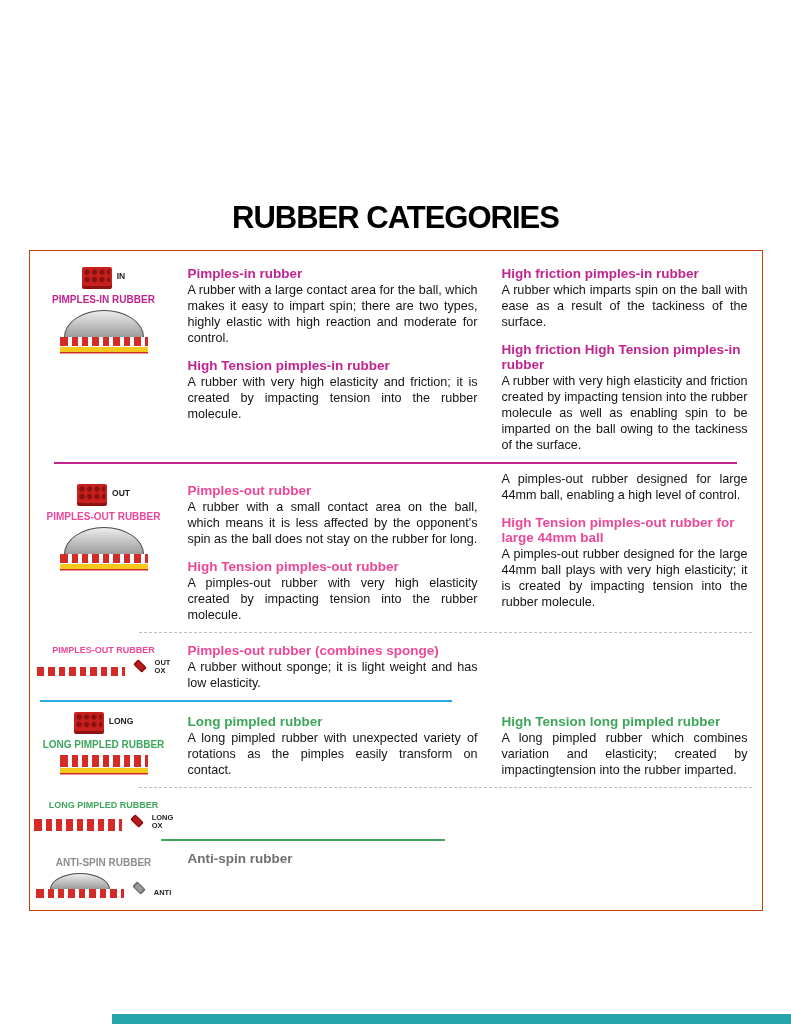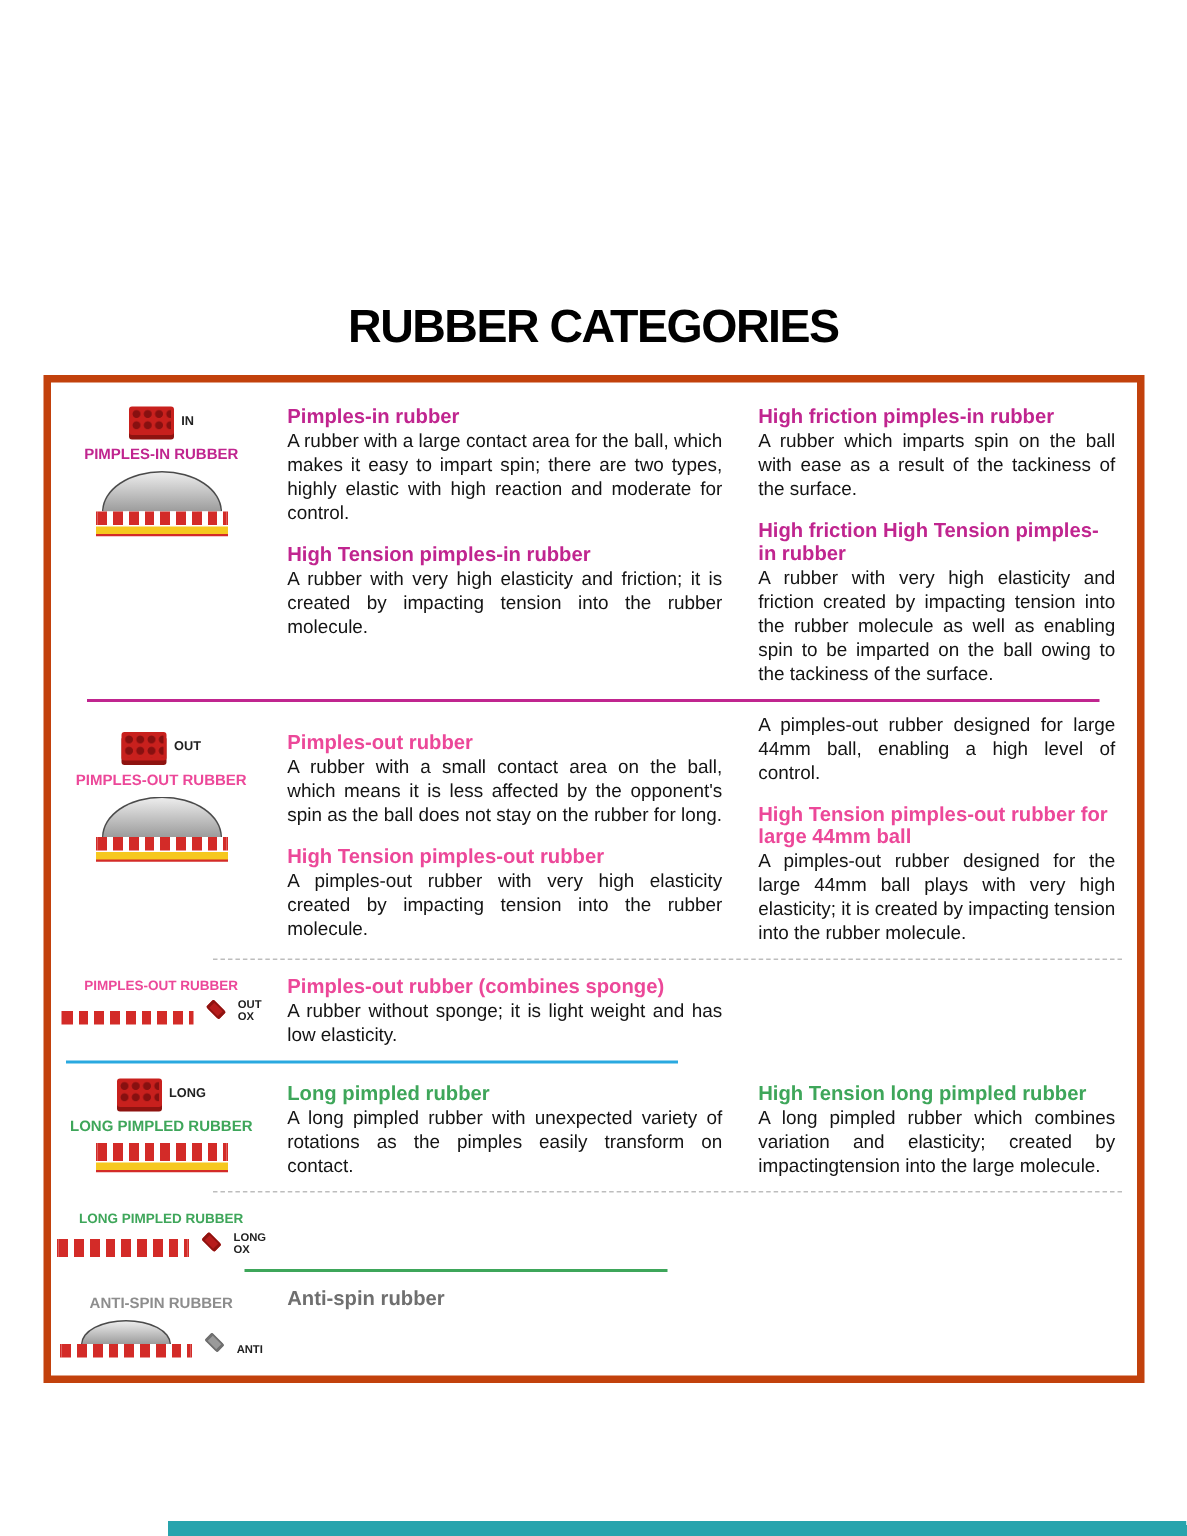--- a/index.html
+++ b/index.html
@@ -6,21 +6,21 @@
   html,body{margin:0;padding:0}
   body{
     width:791px;height:1024px;background:#ffffff;position:relative;overflow:hidden;
     font-family:"Liberation Sans",sans-serif;color:#111;
   }
   .title{
     margin:0;padding-top:200px;text-align:center;
     font-size:31px;font-weight:bold;letter-spacing:-1px;color:#000;
   }
   .box{
-    width:734px;margin:14px auto 0;border:5px solid #c2410c;
+    width:734px;margin:14px auto 0;border:1px solid #c2410c;
     padding:4px 10px 12px;background:#fff;
   }
   .row{display:flex;align-items:flex-start}
   .iconcol{width:128px;flex:none;display:flex;flex-direction:column;align-items:center;padding-top:12px}
   .midcol{width:320px;flex:none;padding:0 10px 0 20px}
   .rightcol{flex:1;padding:0 4px 0 14px}
   .h{font-size:13.5px;margin:11px 0 2px;font-weight:bold}
   .b{font-size:12.6px;line-height:1.27;margin:0;text-align:justify;color:#141414}
   .c-pink{color:#c0258f}.c-blue{color:#ec4899}.c-green{color:#3ea65a}.c-gray{color:#8d8d8d}
   .divider{border:none;height:0;margin:8px 0}
@@ -150,21 +150,21 @@
         <div class="teeth tall"></div>
         <div class="foam"></div>
       </div>
     </div>
     <div class="midcol">
       <h3 class="h c-green" style="margin-top:4px">Long pimpled rubber</h3>
       <p class="b">A long pimpled rubber with unexpected variety of rotations as the pimples easily transform on contact.</p>
     </div>
     <div class="rightcol">
       <h3 class="h c-green" style="margin-top:4px">High Tension long pimpled rubber</h3>
-      <p class="b">A long pimpled rubber which combines variation and elasticity; created by impactingtension into the large molecule.</p>
+      <p class="b">A long pimpled rubber which combines variation and elasticity; created by impactingtension into the rubber imparted.</p>
     </div>
   </div>
 
   <div class="divider d-dashed"></div>
 
   <div class="row">
     <div class="iconcol" style="padding-top:4px">
       <div class="iconlabel sm c-green">LONG PIMPLED RUBBER</div>
       <div class="iconrow">
         <div class="bar">

